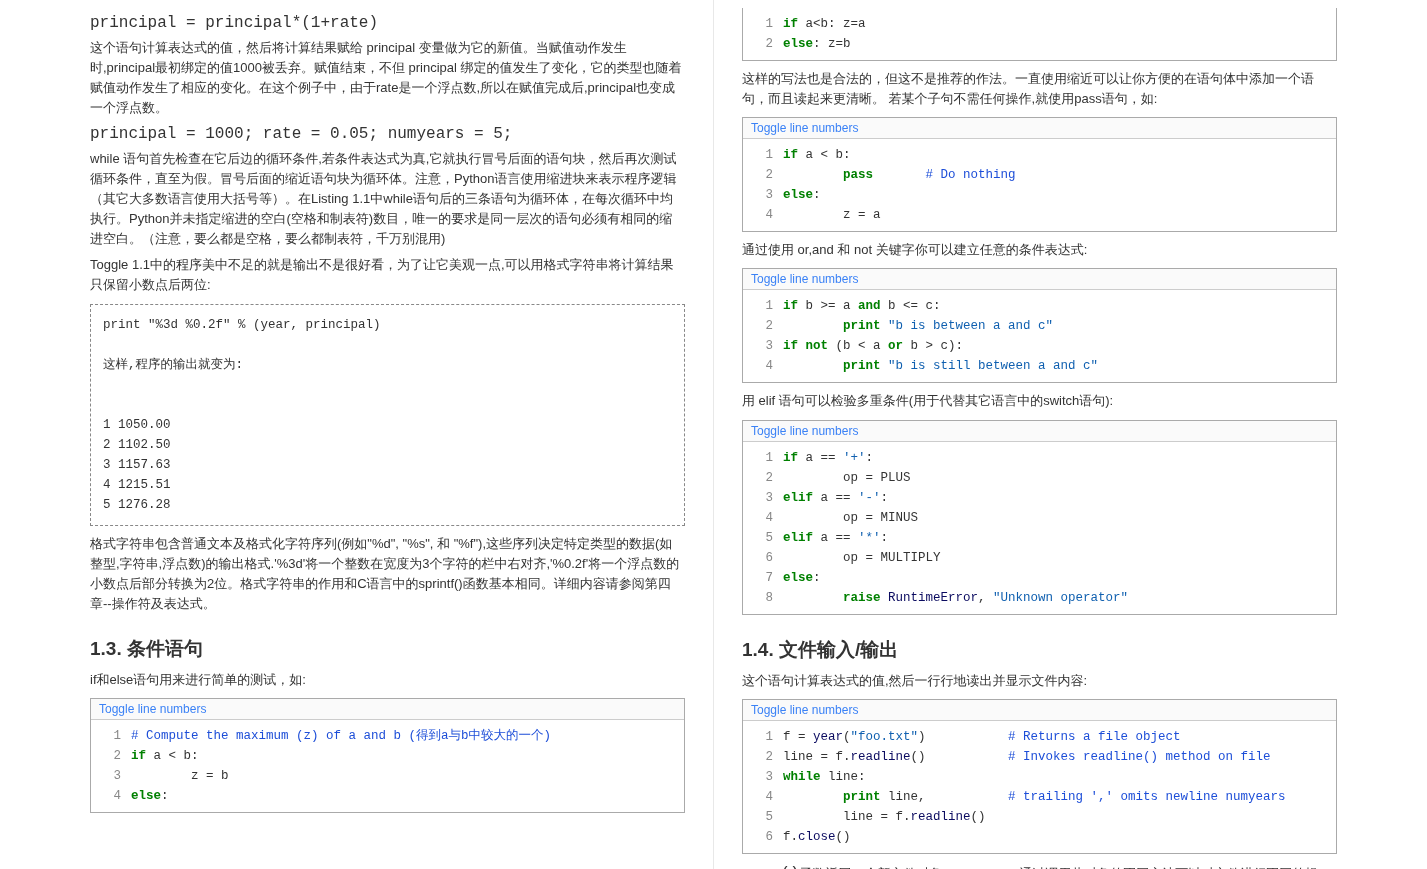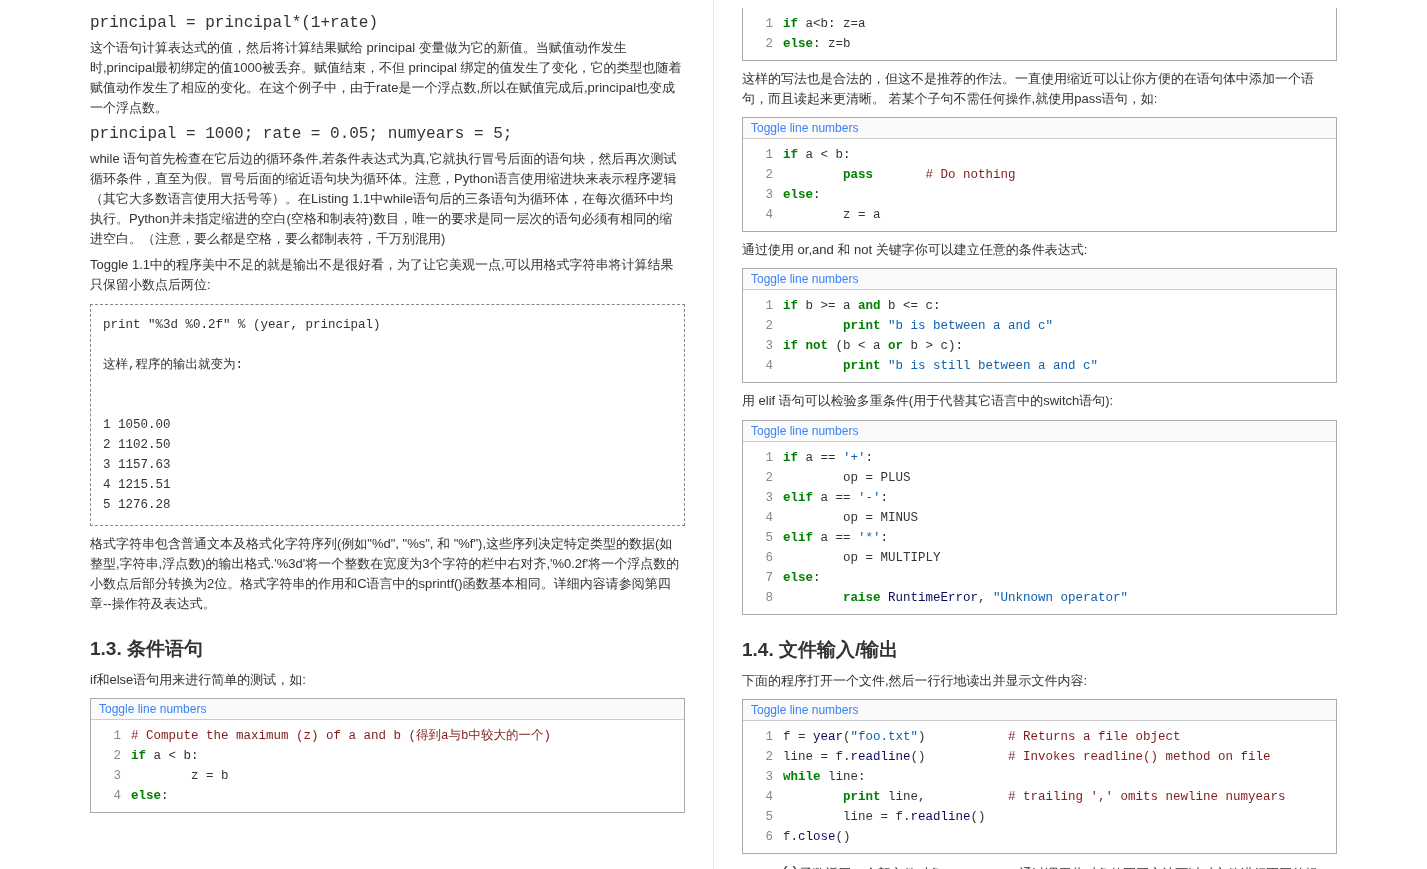--- a/index.html
+++ b/index.html
@@ -70,21 +70,21 @@
   .lineno {
     color: #888;
     width: 22px;
     text-align: right;
     padding-right: 10px;
     user-select: none;
     flex-shrink: 0;
   }
   .kw { color: #008000; font-weight: bold; }
   .str { color: #1060b0; }
-  .cmt { color: #7f1d1d; font-style: normal; }
+  .cmt { color: #1d4ed8; font-style: normal; }
   .name { color: #0b0b60; }
 </style>
 </head>
 <body>
 
 <div class="columns">
 
   <div class="col col-left">
     <tt class="mono">principal = principal*(1+rate)</tt>
     <p>这个语句计算表达式的值，然后将计算结果赋给 principal 变量做为它的新值。当赋值动作发生时,principal最初绑定的值1000被丢弃。赋值结束，不但 principal 绑定的值发生了变化，它的类型也随着赋值动作发生了相应的变化。在这个例子中，由于rate是一个浮点数,所以在赋值完成后,principal也变成一个浮点数。</p>
@@ -160,21 +160,21 @@
           <div class="code-line"><span class="lineno">3</span><span><span class="kw">elif</span> a == <span class="str">'-'</span>:</span></div>
           <div class="code-line"><span class="lineno">4</span><span>        op = MINUS</span></div>
           <div class="code-line"><span class="lineno">5</span><span><span class="kw">elif</span> a == <span class="str">'*'</span>:</span></div>
           <div class="code-line"><span class="lineno">6</span><span>        op = MULTIPLY</span></div>
           <div class="code-line"><span class="lineno">7</span><span><span class="kw">else</span>:</span></div>
           <div class="code-line"><span class="lineno">8</span><span>        <span class="kw">raise</span> <span class="name">RuntimeError</span>, <span class="str">"Unknown operator"</span></span></div>
         </div>
     </div>
 
     <h2>1.4.  文件输入/输出</h2>
-    <p>下面的程序打开一个文件,然后一行行地读出并显示文件内容:</p>
+    <p>这个语句计算表达式的值,然后一行行地读出并显示文件内容:</p>
 
     <div class="code-box">
       <div class="toggle">Toggle line numbers</div>
       <div class="codearea">
           <div class="code-line"><span class="lineno">1</span><span>f = <span class="name">year</span>(<span class="str">"foo.txt"</span>)           <span class="cmt"># Returns a file object</span></span></div>
           <div class="code-line"><span class="lineno">2</span><span>line = f.<span class="name">readline</span>()           <span class="cmt"># Invokes readline() method on file</span></span></div>
           <div class="code-line"><span class="lineno">3</span><span><span class="kw">while</span> line:</span></div>
           <div class="code-line"><span class="lineno">4</span><span>        <span class="kw">print</span> line,           <span class="cmt"># trailing ',' omits newline numyears</span></span></div>
           <div class="code-line"><span class="lineno">5</span><span>        line = f.<span class="name">readline</span>()</span></div>
           <div class="code-line"><span class="lineno">6</span><span>f.<span class="name">close</span>()</span></div>

